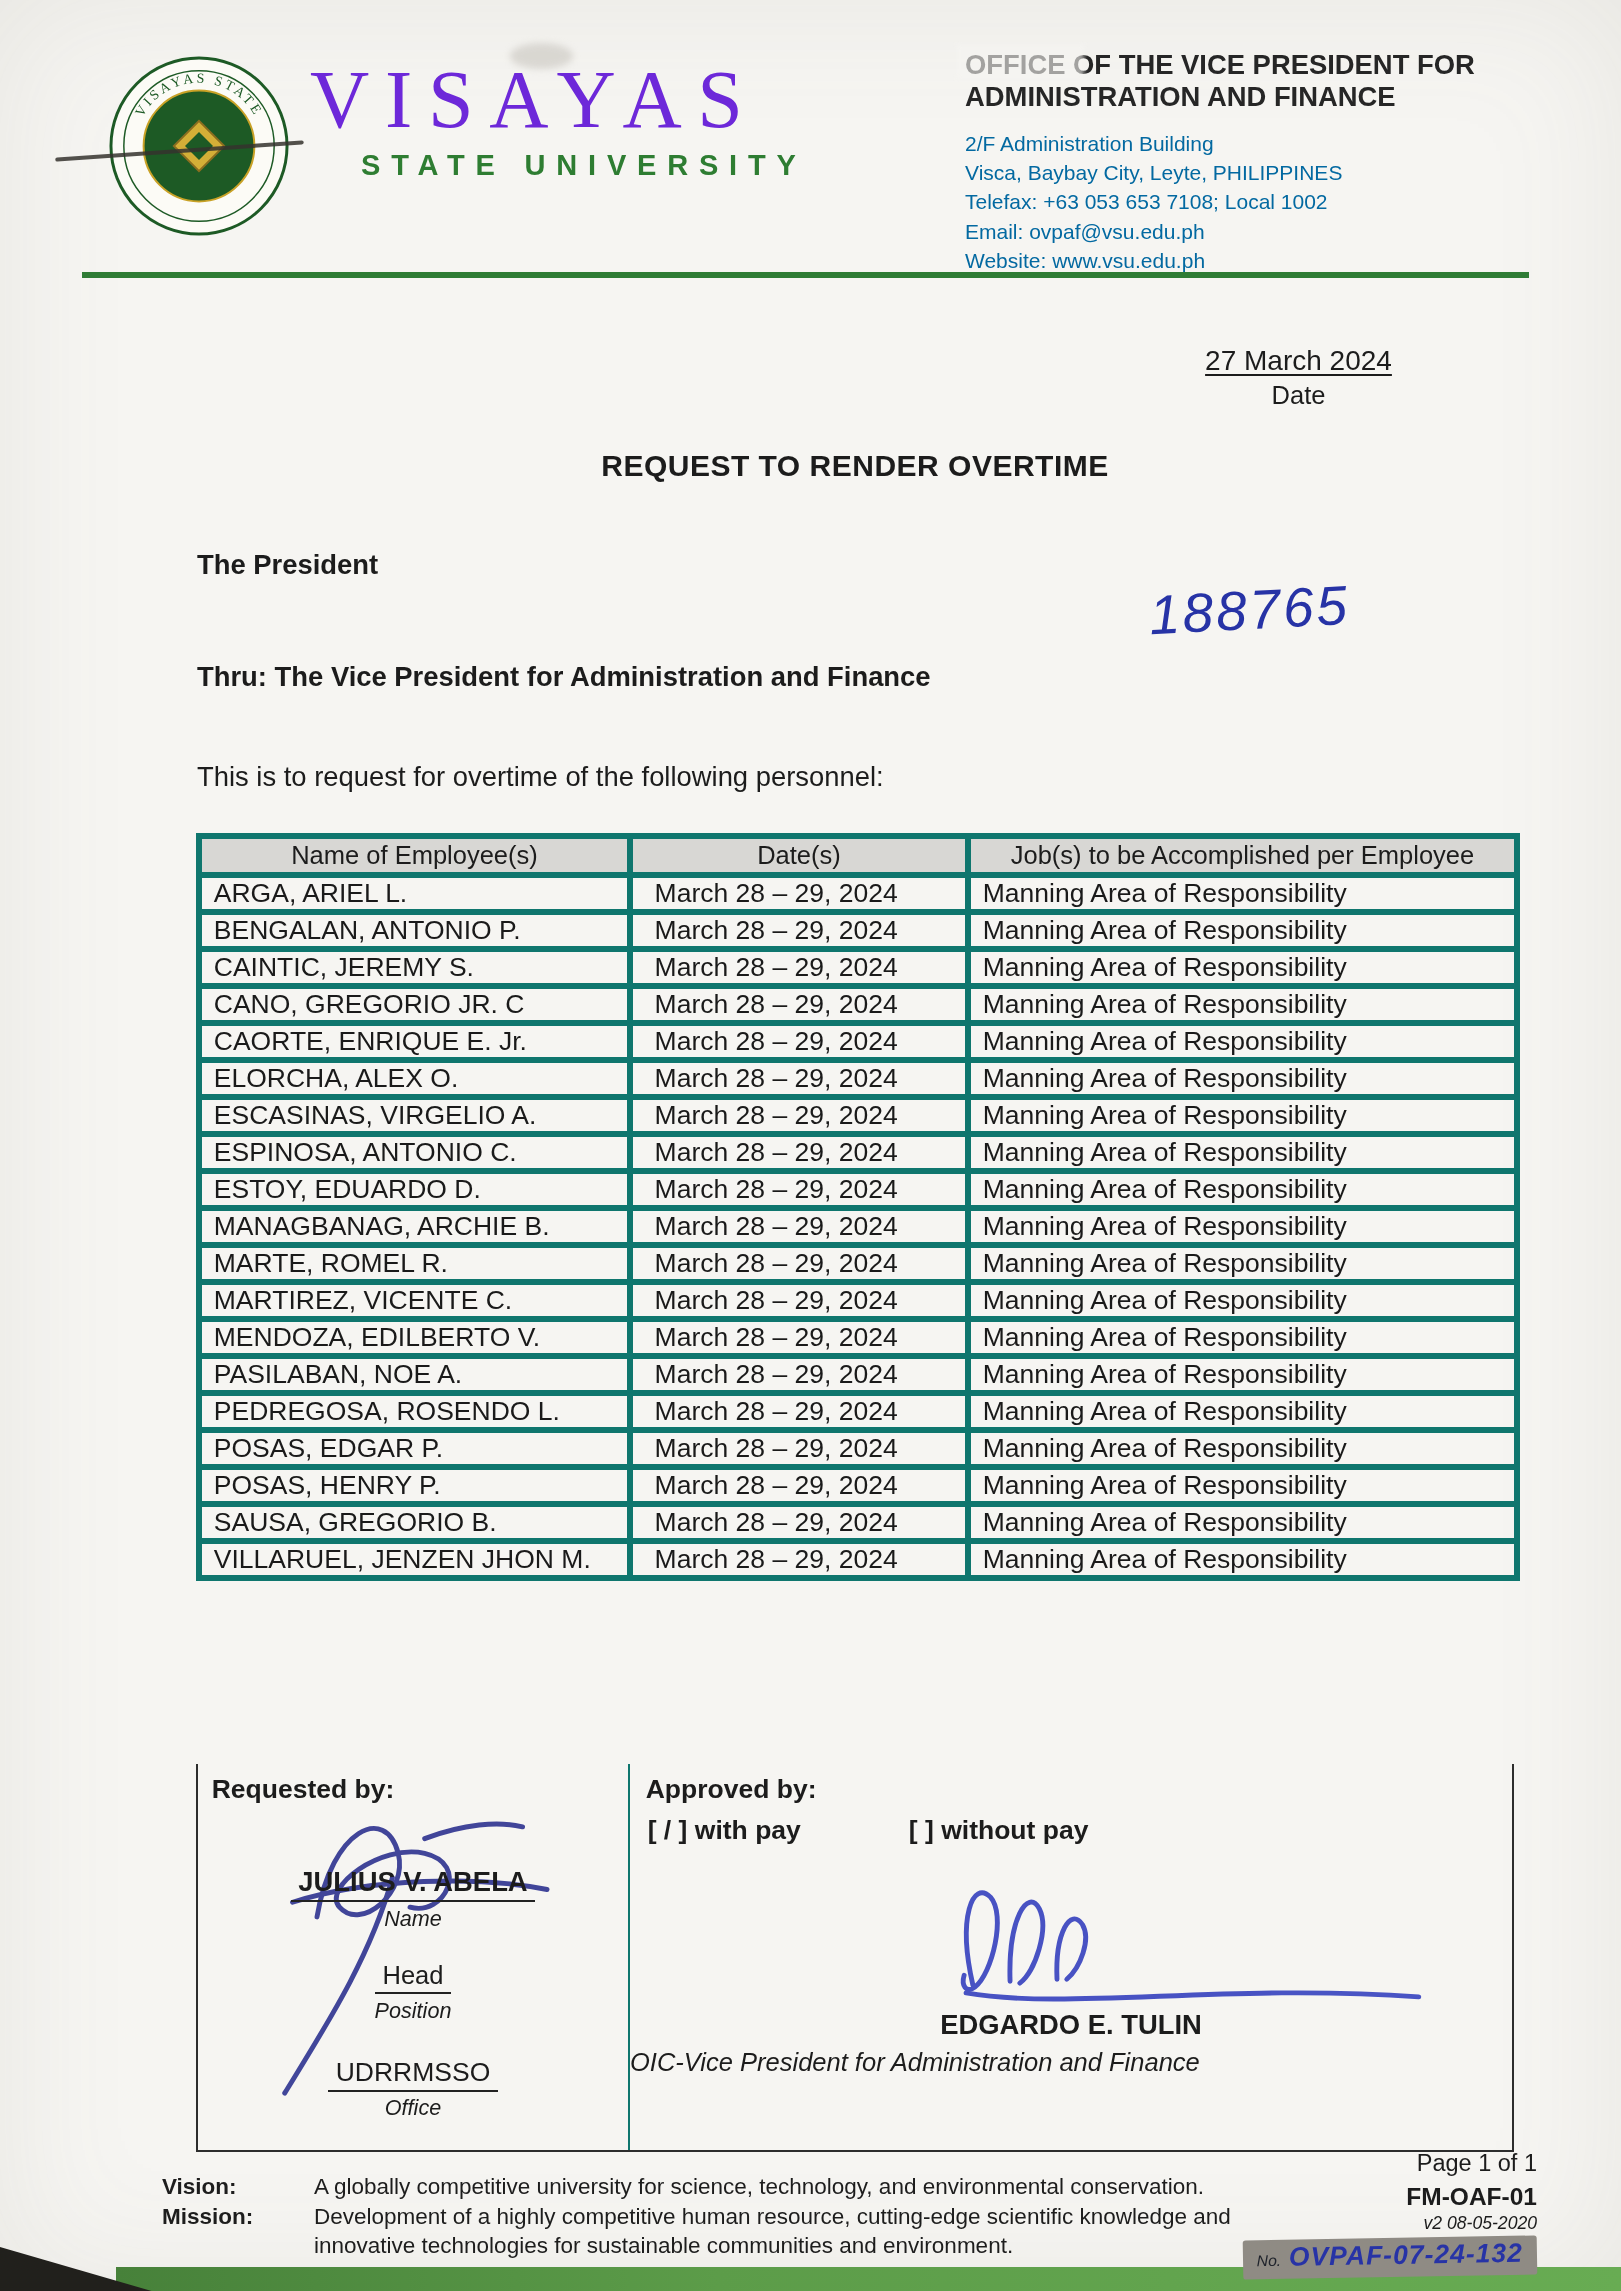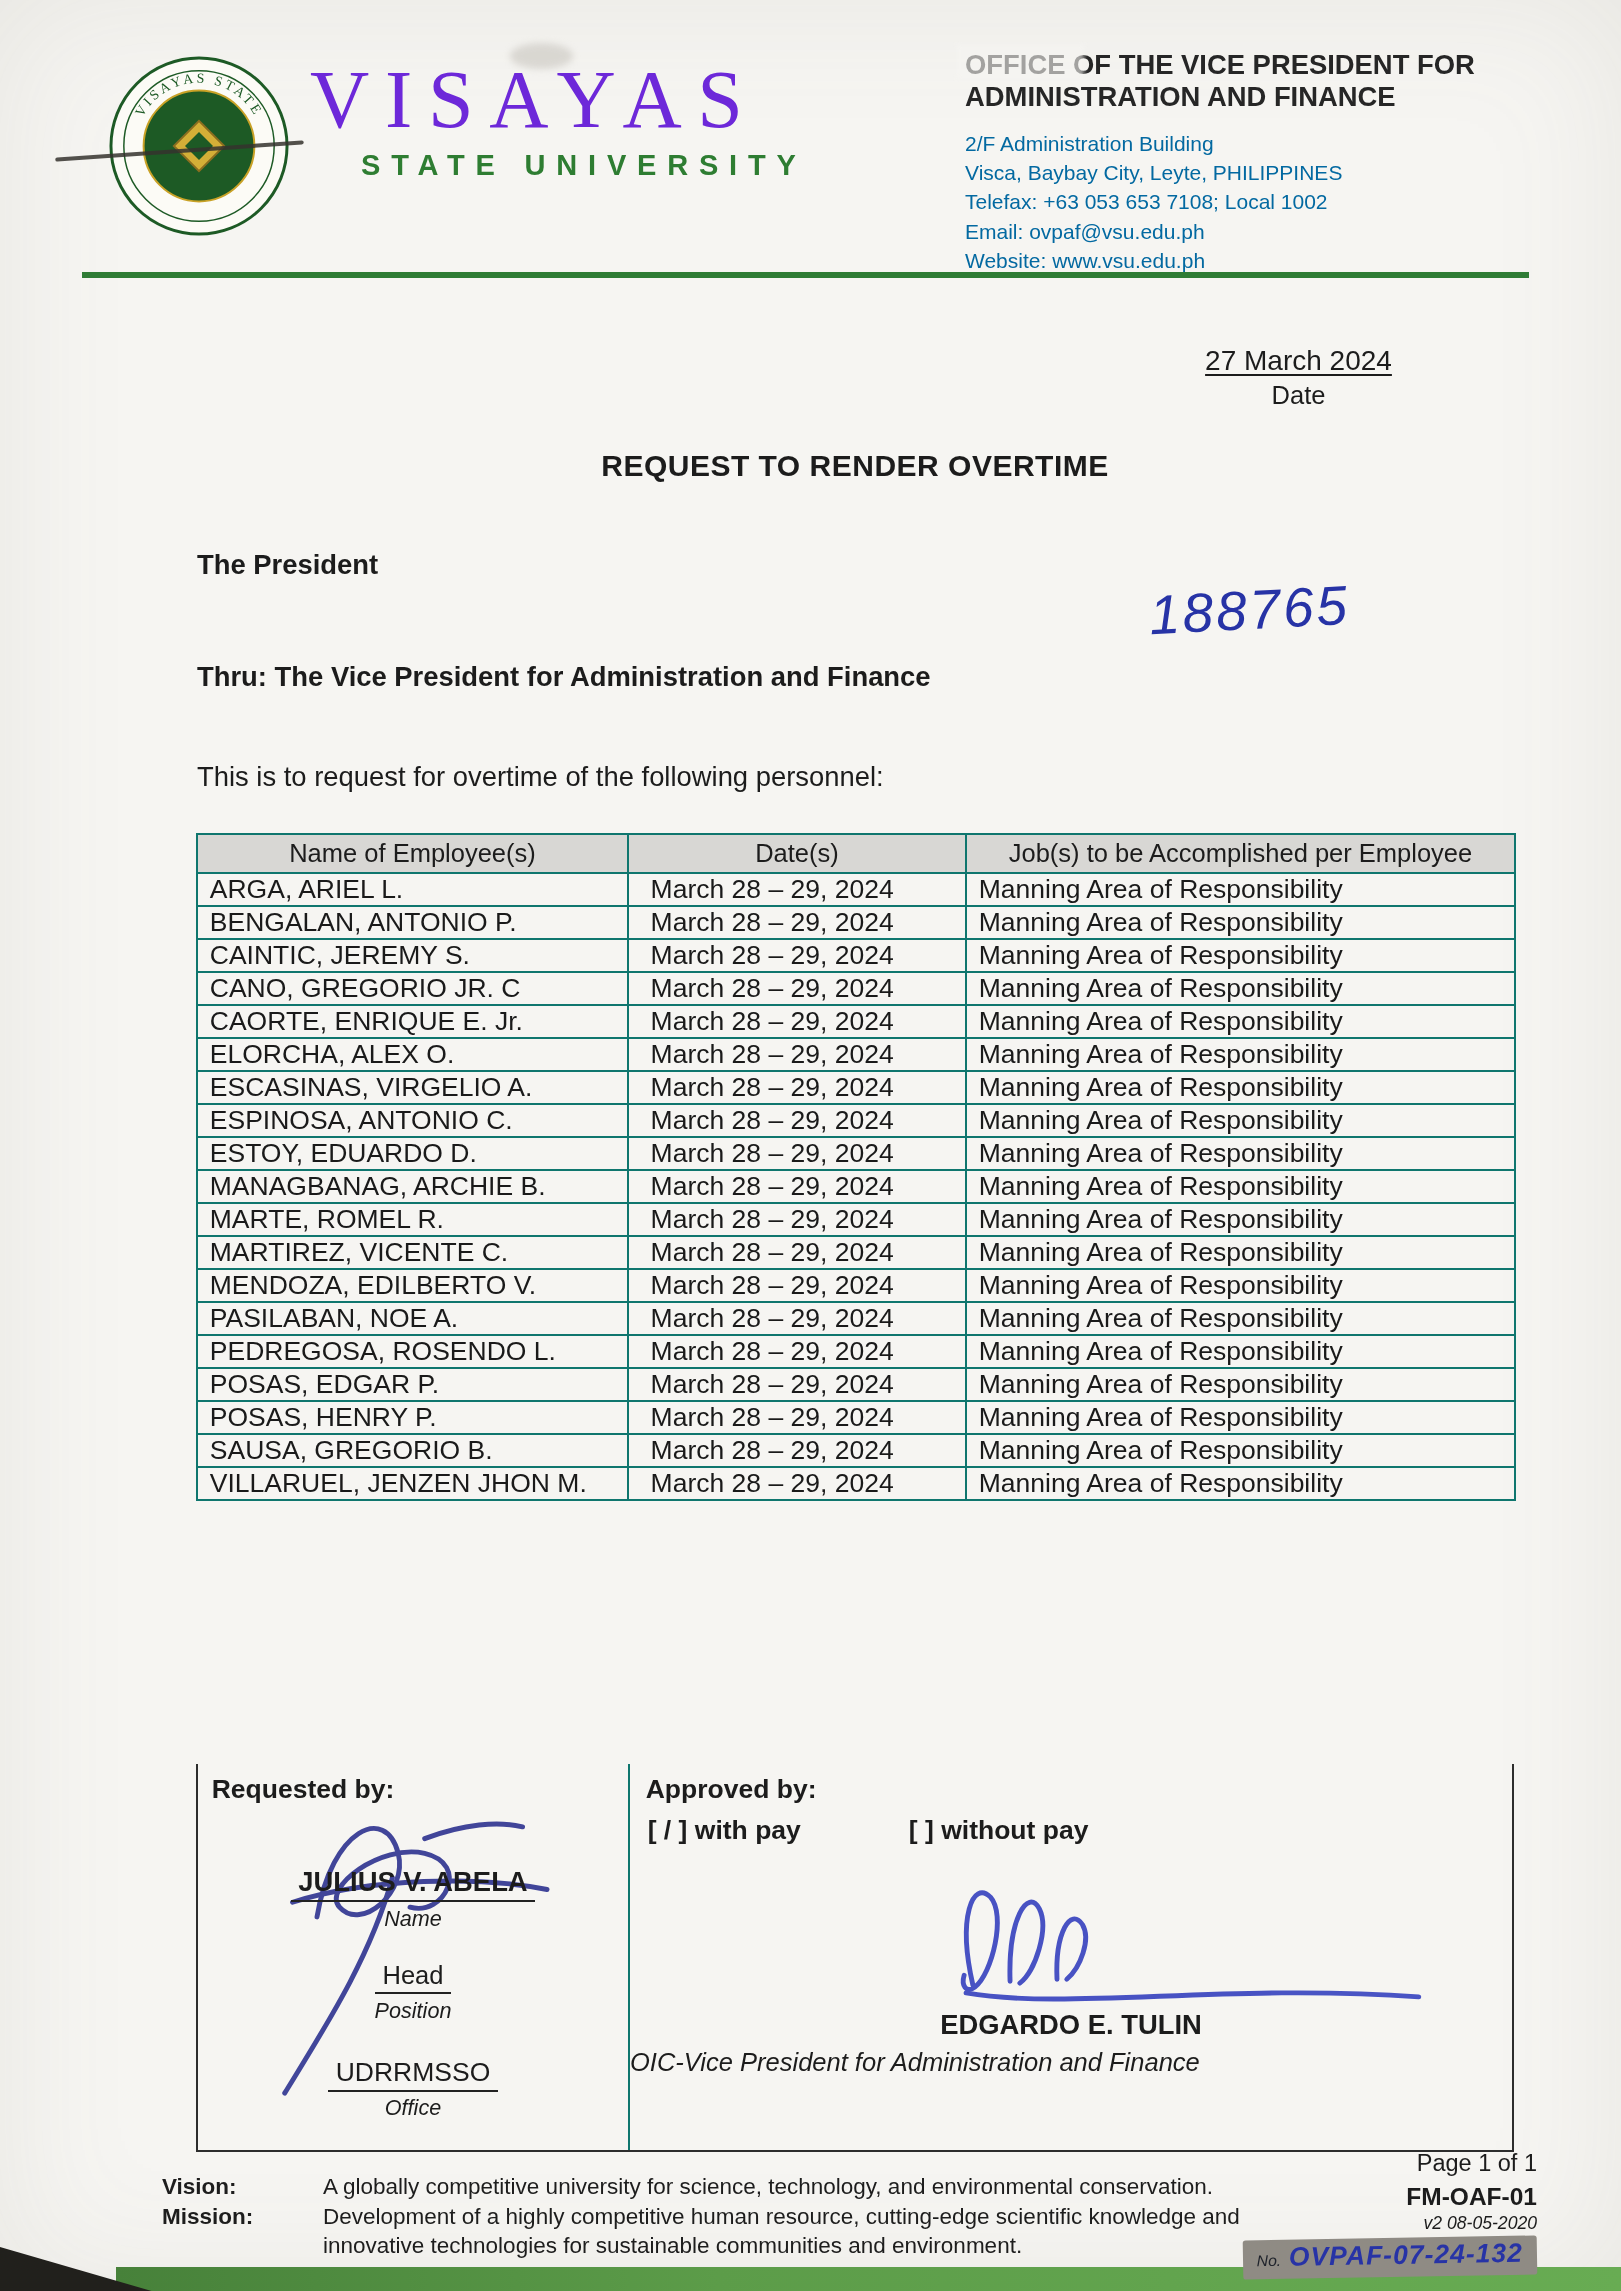--- a/index.html
+++ b/index.html
@@ -34,21 +34,21 @@
   .date-label{font-size:25.5px;margin-top:3.9px;}
   .doc-title{position:absolute;top:449px;left:196px;width:1318px;text-align:center;
     font-size:30px;font-weight:bold;letter-spacing:0.5px;}
   .recipient{position:absolute;top:549px;left:197px;font-size:27.4px;font-weight:bold;}
   .handwritten-ref{position:absolute;top:578px;left:1149px;font-size:55px;font-style:italic;
     color:var(--ink-blue,#2733a6);transform:rotate(-3deg);letter-spacing:2.9px;}
   .thru{position:absolute;top:661px;left:197px;font-size:27.4px;font-weight:bold;}
   .intro{position:absolute;top:761px;left:197px;font-size:27.4px;}
   
   .ot-table{position:absolute;top:833px;left:196px;width:1318px;border-collapse:collapse;table-layout:fixed;}
-  .ot-table th,.ot-table td{border:2px solid #0f766e;}
+  .ot-table th,.ot-table td{border:6px solid #0f766e;}
   .ot-table th{background:var(--table-header-bg,#d8d7d4);font-weight:normal;font-size:25.5px;
     height:39px;text-align:center;}
   .ot-table td{font-size:26.5px;height:30px;padding:0 11.8px;vertical-align:middle;color:#1a1a1a;}
   .ot-table td.col-date{padding-left:21.6px;}
   
   .sig-section{position:absolute;top:1764px;left:196px;width:1318px;height:388px;display:flex;
     border:2px solid #2d2d2d;border-top:none;background:transparent;}
   .sig-left{width:432px;border-right:2px solid #0f766e;position:relative;padding:9.8px 13.7px;
     display:flex;flex-direction:column;align-items:center;}
   .sig-label{align-self:flex-start;font-weight:bold;font-size:26.5px;}
@@ -58,21 +58,21 @@
   .small-label{font-style:italic;font-size:21.6px;margin-top:3.9px;}
   .req-pos{margin-top:29px;font-size:25.5px;}
   .req-office{margin-top:33px;font-size:26.5px;}
   .sig-right{flex:1;position:relative;padding:9.8px 15.7px;}
   .pay-line{margin-top:9.8px;font-size:26.5px;font-weight:bold;display:flex;gap:108px;padding-left:2px;}
   .sig-tulin{position:absolute;top:94px;left:86px;width:725px;height:176px;}
   .app-name{position:absolute;top:245px;left:0;width:100%;text-align:center;font-size:27.4px;font-weight:bold;}
   .app-role{position:absolute;top:284px;left:0;width:100%;text-align:left;font-size:25.5px;font-style:italic;}
   
   .footer{position:absolute;top:2172px;left:162px;width:1117px;display:grid;
-    grid-template-columns:147px 1fr;column-gap:14px;font-size:22.5px;line-height:1.32;color:#1d1d1d;}
+    grid-template-columns:147px 1fr;column-gap:5px;font-size:22.5px;line-height:1.32;color:#1d1d1d;}
   .footer-label{font-weight:bold;}
   .footer-text{max-width:931px;}
   .meta{position:absolute;top:2150px;right:84px;width:314px;text-align:right;z-index:3;}
   .meta-page{font-size:23.5px;}
   .meta-code{font-size:24.5px;font-weight:bold;margin-top:5.9px;}
   .meta-version{font-size:17.6px;font-style:italic;margin-top:2px;}
   .meta-ref{margin-top:3.9px;display:inline-flex;align-items:baseline;gap:7.8px;background:#8f8b84;
     padding:2px 13.7px 5.9px;border-radius:2.9px;transform:rotate(-1deg);}
   .meta-ref-label{font-size:15.7px;font-style:italic;color:#20242c;}
   .meta-ref-value{font-size:26.5px;font-style:italic;font-weight:bold;

